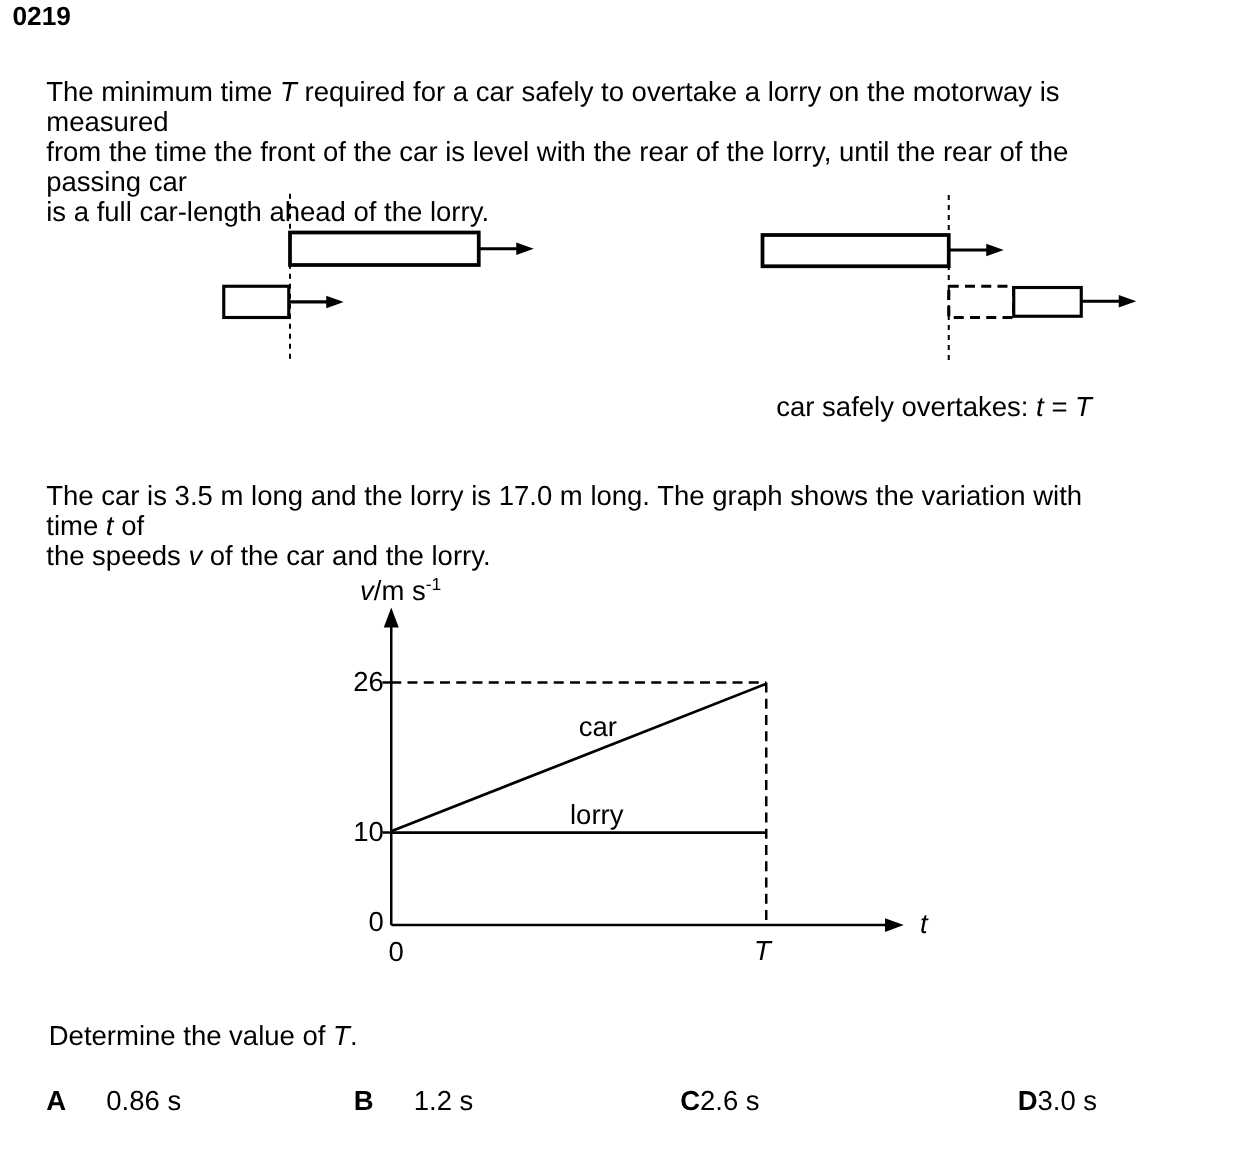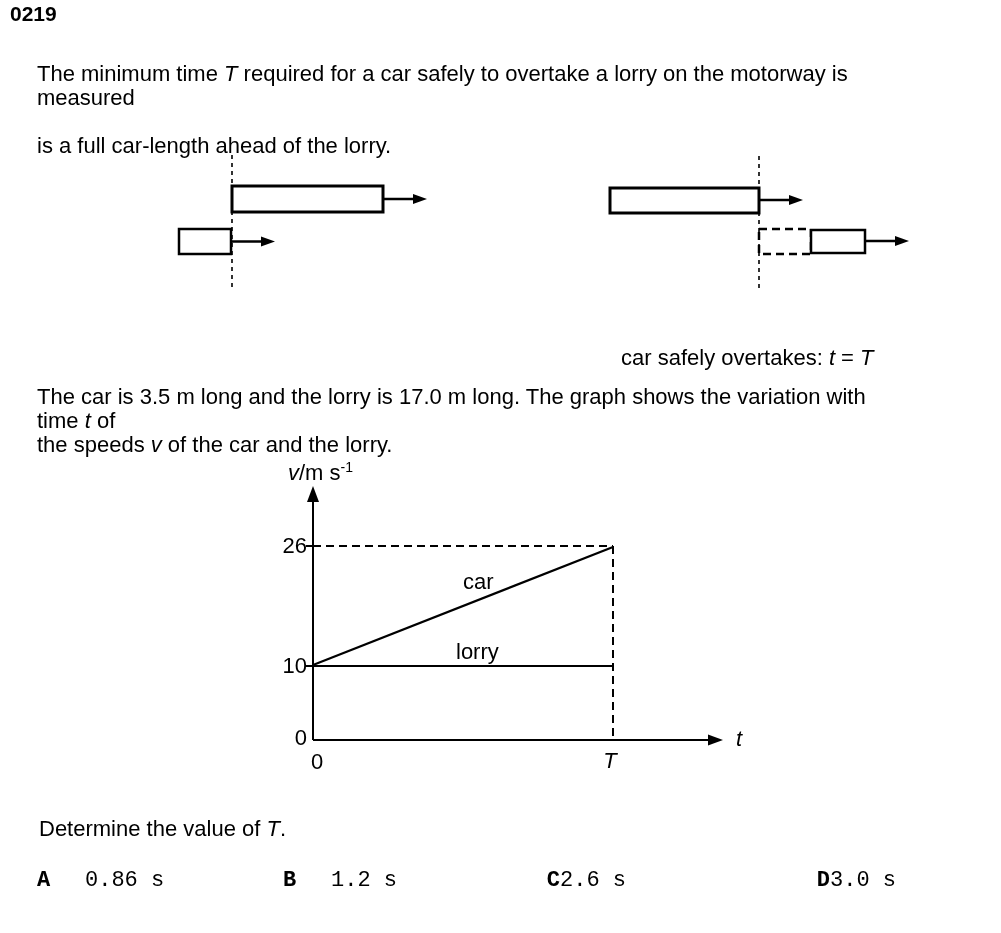--- a/index.html
+++ b/index.html
@@ -15,45 +15,45 @@
     overflow: hidden;
   }
   .abs { position: absolute; }
   .qid { left: 10px; top: 2px; font-weight: bold; font-size: 21px; }
   .para { margin: 12px; }
   #para1 { left: 25px; top: 50px; }
   #para2 { left: 25px; top: 373px; }
   #question { left: 27px; top: 805px; }
   .caption { white-space: nowrap; }
   #cap-left { left: 127px; top: 314px; }
-  #cap-right { left: 621px; top: 314px; margin-top: 32px; }
+  #cap-right { left: 621px; top: 314px; }
   #ylabel { left: 288px; top: 455px; white-space: nowrap; }
   #ylabel sup { font-size: 14px; }
   svg { position: absolute; display: block; }
   svg text {
     font-family: "Liberation Sans", "DejaVu Sans", sans-serif;
     font-size: 22px;
     fill: #000000;
   }
-  .opt { top: 869px; white-space: nowrap; font-family: Liberation Mono, monospace; }
+  .opt { top: 869px; white-space: nowrap; }
   .opt .letter { display: inline-block; width: 48px; font-weight: bold; }
   #optA { left: 37px; }
   #optB { left: 283px; }
   #optC { left: 512px; text-align: right; }
   #optD { left: 782px; text-align: right; }
   i { font-style: italic; }
 </style>
 </head>
 <body>
 
 <div class="page">
 
   <div class="abs qid">0219</div>
 
-  <p class="abs para" id="para1"><span>The minimum time </span><i>T</i><span> required for a car safely to overtake a lorry on the motorway is measured</span><br><br><span>is a full car-length ahead of the lorry.</span></p>
+  <p class="abs para" id="para1"><span>The minimum time </span><i>T</i><span> required for a car safely to overtake a lorry on the motorway is measured</span><br><span>from the time the front of the car is level with the rear of the lorry, until the rear of the passing car</span><br><span>is a full car-length ahead of the lorry.</span></p>
 
   <svg id="fig-left" style="left:150px; top:150px;" width="300" height="150" viewBox="0 0 300 150">
     <line x1="82" y1="5" x2="82" y2="141" stroke="#000" stroke-width="1.6" stroke-dasharray="4,4"></line>
     <rect x="82" y="36" width="151" height="26" fill="#fff" stroke="#000" stroke-width="3"></rect>
     <line x1="233" y1="49" x2="266" y2="49" stroke="#000" stroke-width="2.5"></line>
     <polygon points="277,49 263,44 263,54" fill="#000"></polygon>
     <rect x="29" y="79" width="52" height="25" fill="#fff" stroke="#000" stroke-width="2.5"></rect>
     <line x1="81" y1="91.5" x2="114" y2="91.5" stroke="#000" stroke-width="2.5"></line>
     <polygon points="125,91.5 111,86.5 111,96.5" fill="#000"></polygon>
   </svg>

